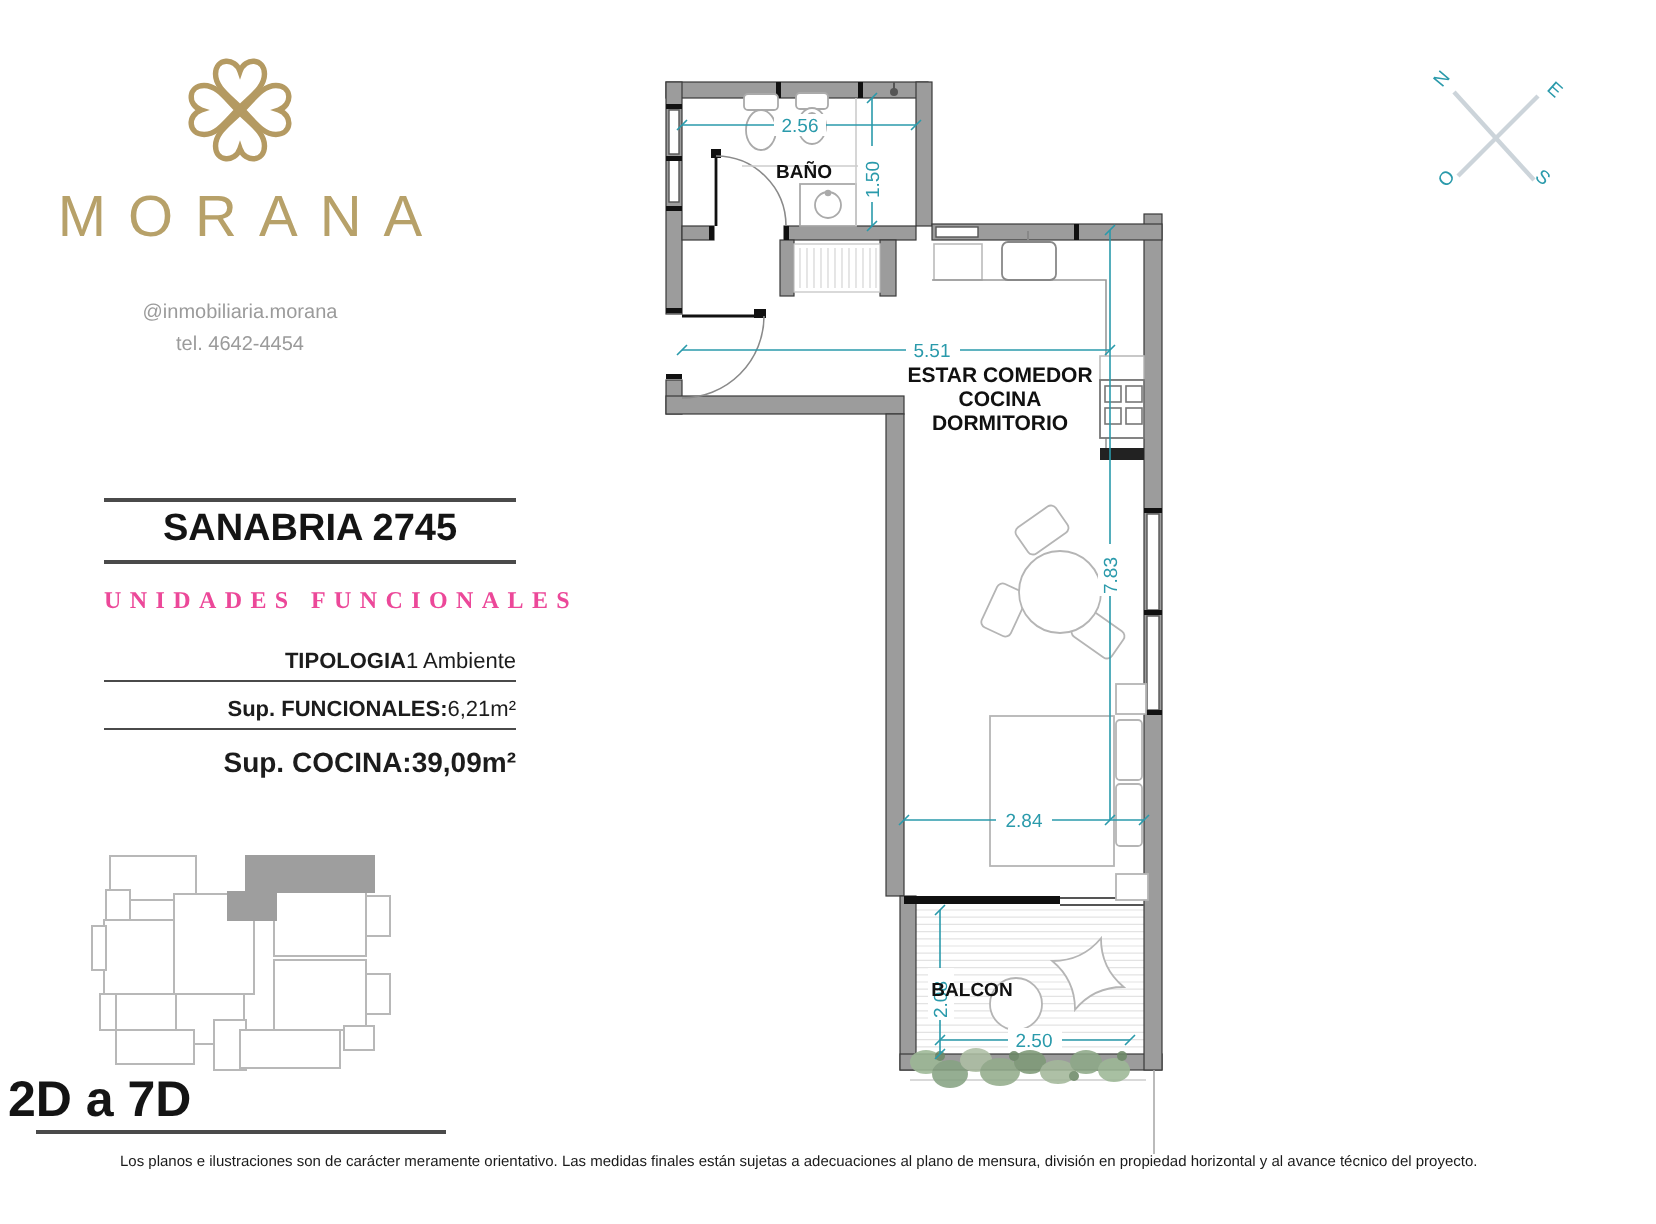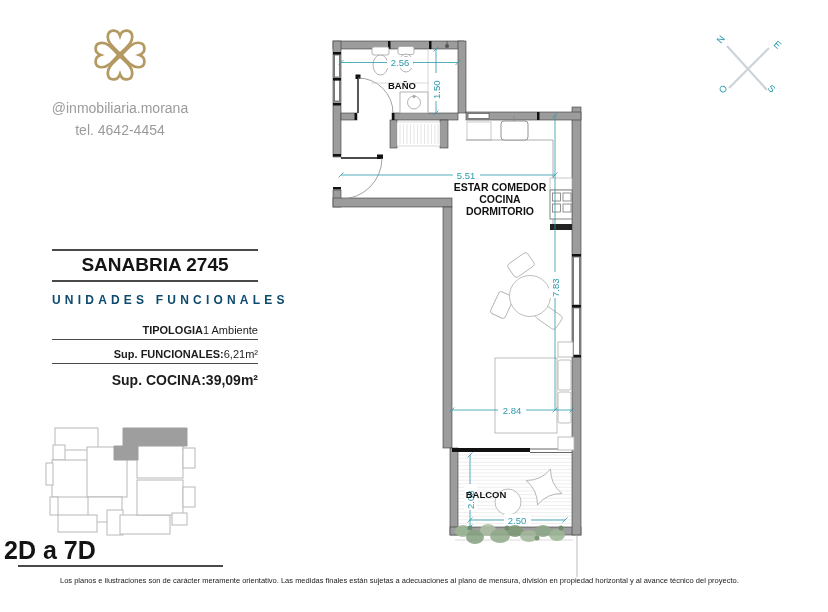--- a/index.html
+++ b/index.html
@@ -3,28 +3,28 @@
 <meta charset="utf-8">
 <style>
   html,body{margin:0;padding:0;background:#fff;}
   .page{position:relative;width:828px;height:612px;background:#ffffff;overflow:hidden;
         font-family:"Liberation Sans",sans-serif;color:#1c1c1c;}
 
   
   .brand{position:absolute;left:0;top:26px;width:240px;text-align:center;}
   .brand-name{margin-top:4px;font-size:29px;font-weight:400;color:#b7a169;
               letter-spacing:11px;padding-left:11px;}
-  .contact{margin-top:10px;font-size:14px;line-height:1.55;color:#9b9b9b;}
+  .contact{margin-top:23px;font-size:10px;line-height:1.55;color:#9b9b9b;}
 
   
   .panel{position:absolute;left:18px;top:249px;width:206px;margin-left:34px;}
   .rule{border-top:2px solid #4a4a4a;height:0;}
   .panel-title{font-size:19px;font-weight:bold;text-align:center;padding:3px 0 4px;color:#141414;}
   .panel-subtitle{margin-top:11px;font-size:12px;font-weight:bold;letter-spacing:4.2px;
-                  white-space:nowrap;color:#0c4a6e;}
+                  white-space:nowrap;color:#ec4899;font-family:Liberation Serif, serif;}
   .rows{margin-top:9px;}
   .row{display:flex;justify-content:flex-end;align-items:flex-end;
        padding:8px 0 3px;border-bottom:1.5px solid #4a4a4a;font-size:11px;}
   .row .lbl{font-weight:bold;}
   .row.total{border-bottom:none;font-size:14px;}
   .row.total .lbl,.row.total .val{font-weight:bold;}
 
   .keyplan{position:absolute;left:42px;top:424px;}
   .units-range{position:absolute;left:4px;top:536px;width:206px;text-align:left;
                font-size:25px;font-weight:bold;color:#141414;}
@@ -50,20 +50,21 @@
   <div class="brand">
     <svg width="58" height="58" viewBox="-32 -32 64 64">
       <g fill="#ffffff" stroke="#b49a62" stroke-width="2">
         <path transform="rotate(0) translate(0,-16.5) scale(1.5)" d="M0,-3.2 C-1.8,-8.5 -9,-8.2 -9,-2.2 C-9,2.6 -4.4,5.6 0,10 C4.4,5.6 9,2.6 9,-2.2 C9,-8.2 1.8,-8.5 0,-3.2 Z"></path>
         <path transform="rotate(90) translate(0,-16.5) scale(1.5)" d="M0,-3.2 C-1.8,-8.5 -9,-8.2 -9,-2.2 C-9,2.6 -4.4,5.6 0,10 C4.4,5.6 9,2.6 9,-2.2 C9,-8.2 1.8,-8.5 0,-3.2 Z"></path>
         <path transform="rotate(180) translate(0,-16.5) scale(1.5)" d="M0,-3.2 C-1.8,-8.5 -9,-8.2 -9,-2.2 C-9,2.6 -4.4,5.6 0,10 C4.4,5.6 9,2.6 9,-2.2 C9,-8.2 1.8,-8.5 0,-3.2 Z"></path>
         <path transform="rotate(270) translate(0,-16.5) scale(1.5)" d="M0,-3.2 C-1.8,-8.5 -9,-8.2 -9,-2.2 C-9,2.6 -4.4,5.6 0,10 C4.4,5.6 9,2.6 9,-2.2 C9,-8.2 1.8,-8.5 0,-3.2 Z"></path>
         <rect x="-2" y="-2" width="4" height="4" transform="rotate(45)" fill="#b49a62" stroke="none"></rect>
       </g>
     </svg>
+    <div class="brand-name">MORANA</div>
     <div class="contact">
       <div>@inmobiliaria.morana</div>
       <div>tel. 4642-4454</div>
     </div>
   </div>
 
   <div class="panel">
     <div class="rule"></div>
     <div class="panel-title">SANABRIA 2745</div>
     <div class="rule"></div>

